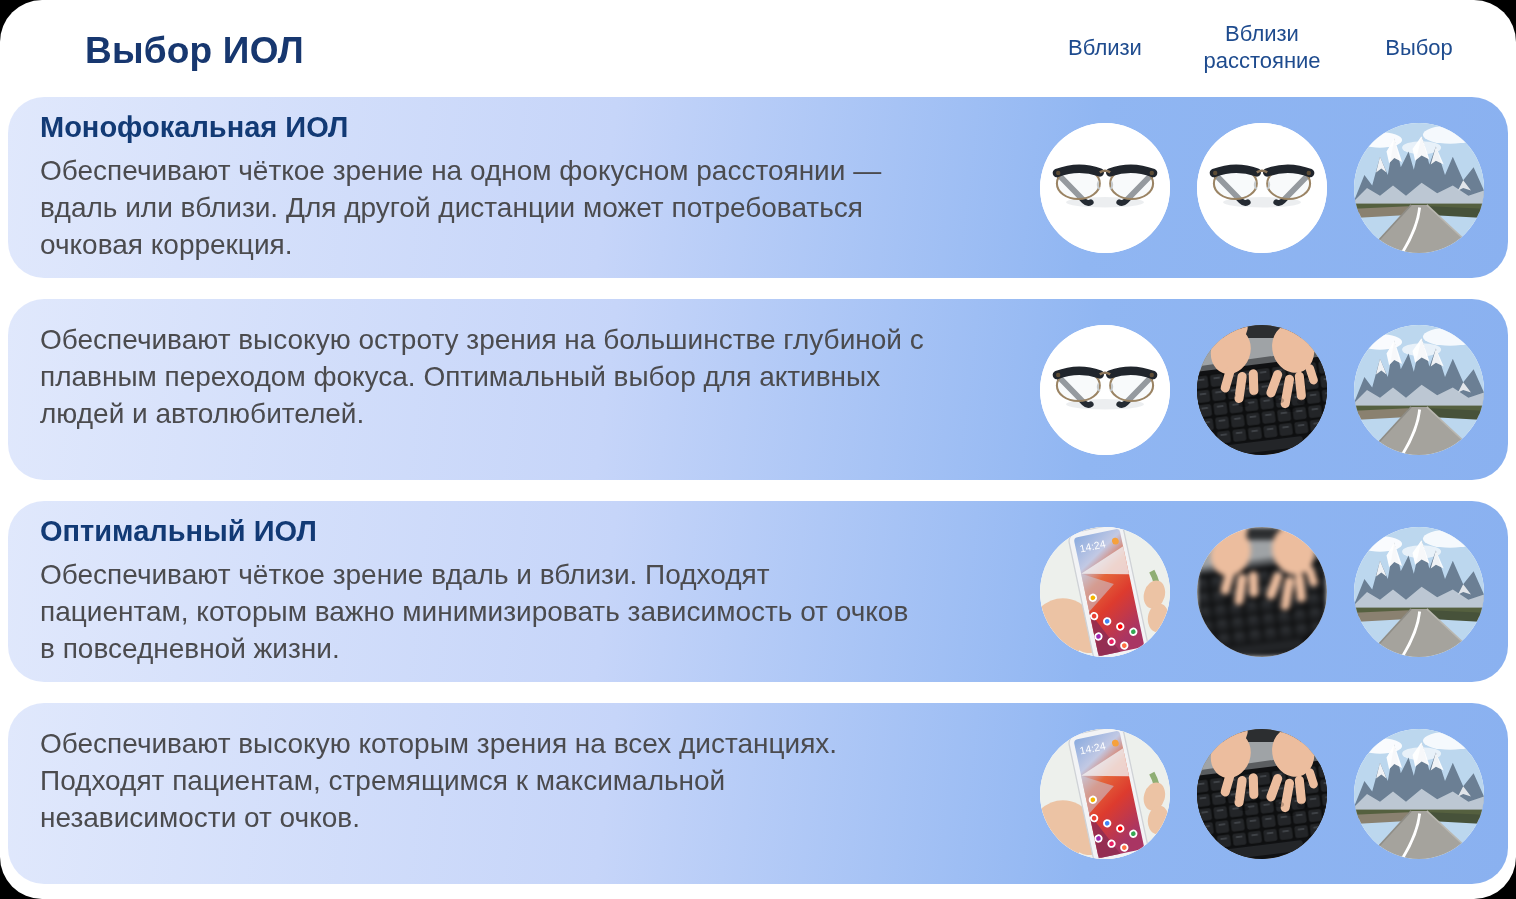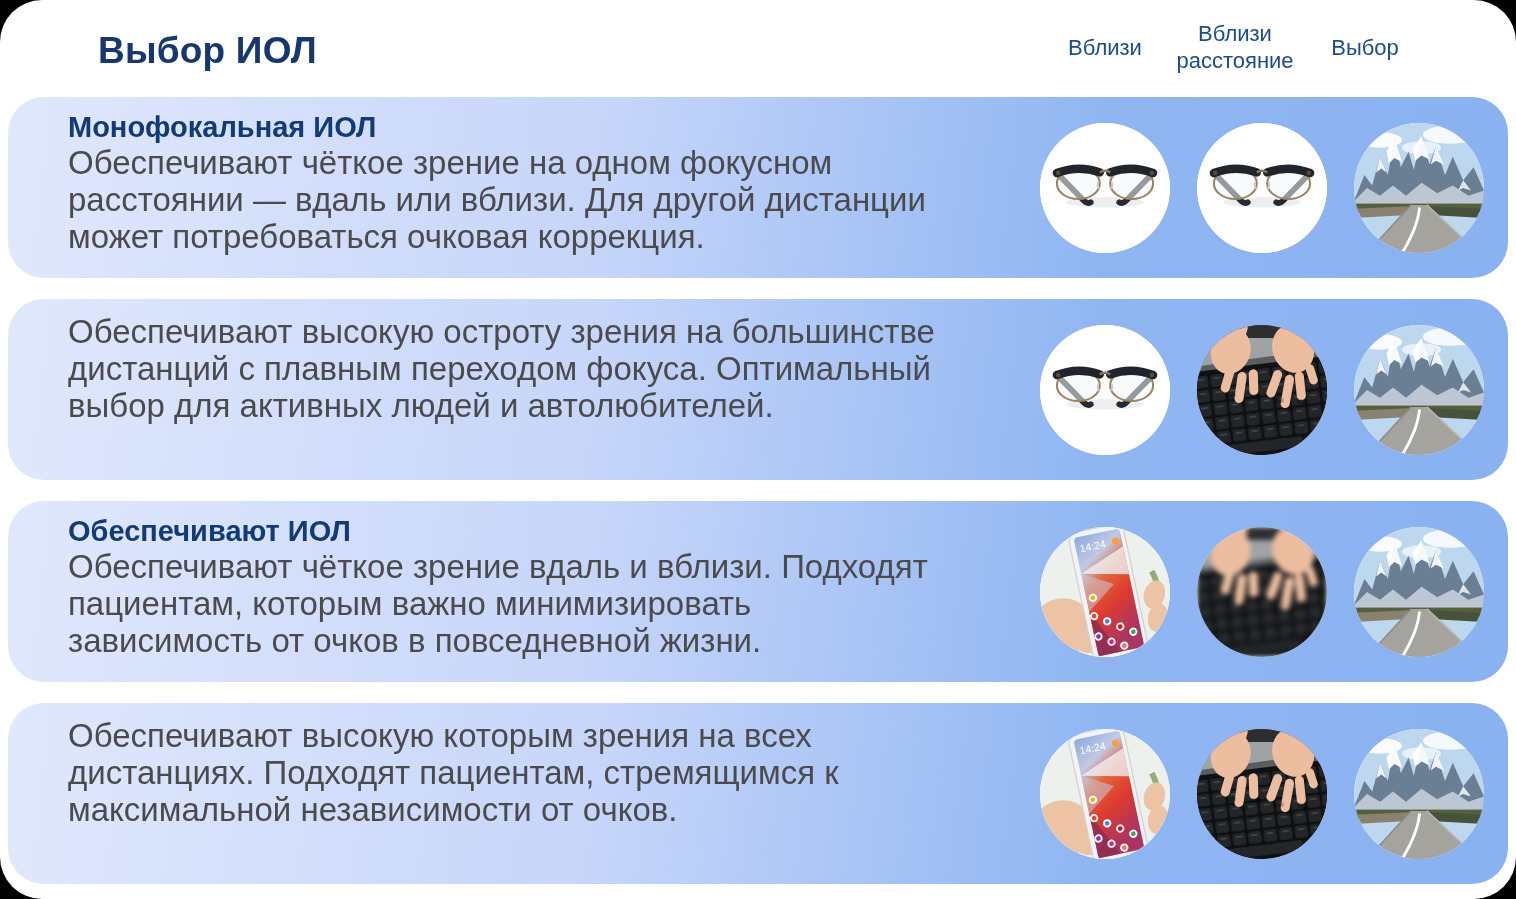--- a/index.html
+++ b/index.html
@@ -1,26 +1,26 @@
 <!DOCTYPE html>
 <html lang="ru"><head>
 <meta charset="utf-8">
 <style>
   html,body{margin:0;padding:0;background:#000;}
   .stage{position:relative;width:1516px;height:899px;background:#000;font-family:"Liberation Sans","DejaVu Sans",sans-serif;}
   .page{position:absolute;inset:0;background:#fff;border-radius:42px;overflow:hidden;}
   .header{position:relative;height:97px;}
-  .page-title{position:absolute;left:85px;top:30px;font-size:37px;font-weight:600;letter-spacing:.2px;color:#17376f;margin-left:13px;}
-  .col-headers{position:absolute;top:18px;right:32px;width:444px;display:flex;}
+  .page-title{position:absolute;left:85px;top:30px;font-size:37px;font-weight:600;letter-spacing:.2px;color:#17376f;}
+  .col-headers{position:absolute;top:18px;right:32px;width:444px;display:flex;gap:27px;}
   .col-header{width:130px;min-height:58px;display:flex;align-items:center;justify-content:center;text-align:center;font-size:22px;line-height:27px;font-weight:500;color:#1e4b8e;}
   .cards{padding:0 8px;display:flex;flex-direction:column;gap:21px;}
   .card{position:relative;height:181px;border-radius:36px;background:linear-gradient(97deg,#e0e8fc 0%,#c6d5f9 40%,#90b6f2 72%,#8ab1f0 100%);}
-  .card-text{padding:14px 0 0 60px;}
+  .card-text{padding:14px 0 0 32px;}
   .card-title{font-size:29px;font-weight:600;color:#123a75;white-space:pre-wrap;}
-  .card-desc{font-size:33px;line-height:37px;font-weight:500;color:#4b4b4e;max-width:885px;}
+  .card-desc{margin-top:8px;font-size:28px;line-height:37px;font-weight:500;color:#4b4b4e;max-width:885px;}
   .card-images{position:absolute;right:24px;top:50%;transform:translateY(-50%);display:flex;gap:27px;}
   .circle{width:130px;height:130px;border-radius:50%;overflow:hidden;background:#fff;flex:0 0 auto;}
   .circle svg{width:100%;height:100%;display:block;}
   .circle.blurred svg{filter:blur(2.6px);}
   .defs-holder{position:absolute;width:0;height:0;overflow:hidden;}
 </style>
 </head>
 <body>
 
 <svg class="defs-holder" aria-hidden="true">
@@ -180,21 +180,21 @@
           <div class="circle">
               <svg viewBox="0 0 100 100">
                 <use href="#sym-mountain-road"></use>
               </svg>
             </div>
         </div>
       </div>
 
       <div class="card">
         <div class="card-text">
-          <div class="card-desc">Обеспечивают высокую остроту зрения на большинстве дистанций с плавным переходом фокуса. Оптимальный выбор для активных людей и автолюбителей.</div>
+          <div class="card-desc">Обеспечивают высокую остроту зрения на большинстве глубиной с плавным переходом фокуса. Оптимальный выбор для активных людей и автолюбителей.</div>
         </div>
         <div class="card-images">
           <div class="circle">
               <svg viewBox="0 0 100 100">
                 <use href="#sym-glasses"></use>
               </svg>
             </div>
           <div class="circle">
               <svg viewBox="0 0 100 100">
                 <use href="#sym-keyboard-hands"></use>
@@ -203,21 +203,21 @@
           <div class="circle">
               <svg viewBox="0 0 100 100">
                 <use href="#sym-mountain-road"></use>
               </svg>
             </div>
         </div>
       </div>
 
       <div class="card">
         <div class="card-text">
-          <div class="card-title">Обеспечивают ИОЛ</div>
+          <div class="card-title">Оптимальный ИОЛ</div>
           <div class="card-desc">Обеспечивают чёткое зрение вдаль и вблизи. Подходят пациентам, которым важно минимизировать зависимость от очков в повседневной жизни.</div>
         </div>
         <div class="card-images">
           <div class="circle">
               <svg viewBox="0 0 100 100">
                 <use href="#sym-phone-hand"></use>
               </svg>
             </div>
           <div class="circle blurred">
               <svg viewBox="0 0 100 100">

